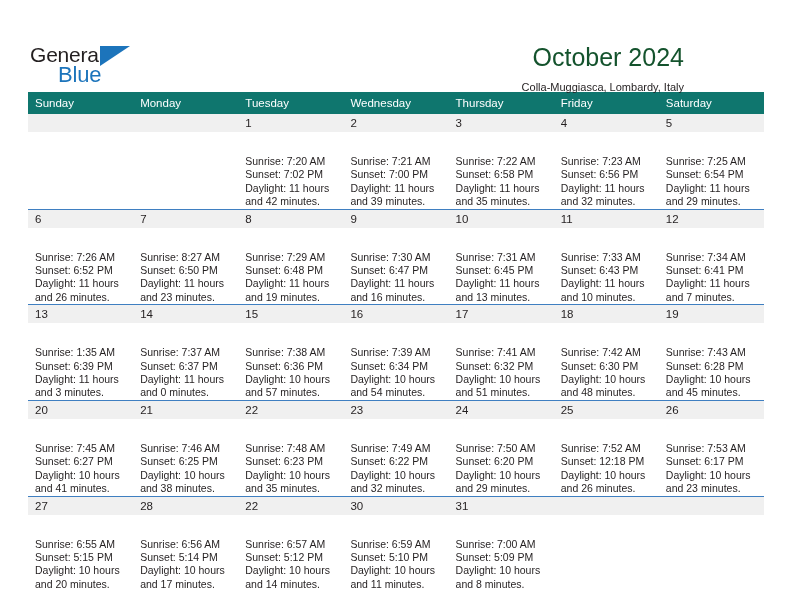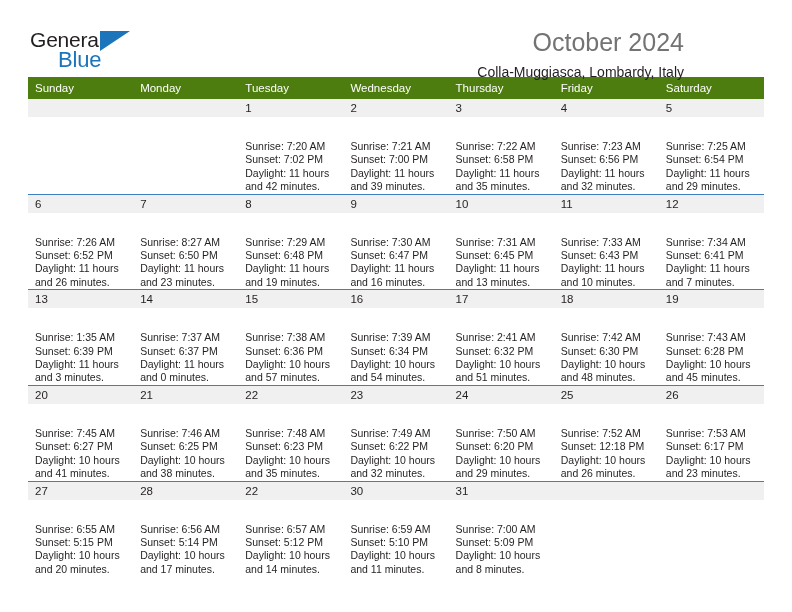--- a/index.html
+++ b/index.html
@@ -12,21 +12,21 @@
     width: 792px;
     height: 612px;
     font-family: "Liberation Sans", sans-serif;
     color: #231f20;
     overflow: hidden;
   }
   .page {
     position: relative;
     width: 712px;
     height: 612px;
-    padding: 1px 28px;
+    padding: 16px 28px;
   }
 
   
   .topbar {
     display: flex;
     align-items: flex-start;
     justify-content: space-between;
     padding-top: 26px;
     height: 76px;
   }
@@ -60,41 +60,41 @@
     font-size: 22px;
     color: #1c74bb;
     letter-spacing: -0.2px;
   }
   .titles {
     text-align: right;
     padding-top: 0px;
   }
   .title-main {
     font-size: 25px;
-    color: #737373;
+    color: #14532d;
     line-height: 30px;
     font-weight: normal;
     margin: 0;
   }
   .title-sub {
-    font-size: 14px;
+    font-size: 11px;
     color: #231f20;
     line-height: 22px;
     margin: 4px 0 0 0;
     font-weight: normal;
   }
 
   
   .calendar {
     width: 736px;
     border-collapse: collapse;
     table-layout: fixed;
   }
   .calendar th {
-    background: #4d7c0f;
+    background: #0f766e;
     color: #ffffff;
     font-size: 11.5px;
     font-weight: normal;
     text-align: left;
     padding: 5px 0 5px 7px;
     height: 22px;
   }
   .weekrow > td {
     border-top: 1px solid #3f7fc1;
     vertical-align: top;
@@ -313,21 +313,21 @@
             <div class="cell-body">
               <div class="line">Sunrise: 7:39 AM</div>
               <div class="line">Sunset: 6:34 PM</div>
               <div class="line">Daylight: 10 hours</div>
               <div class="line">and 54 minutes.</div>
             </div>
           </td>
           <td class="">
             <div class="daynum">17</div>
             <div class="cell-body">
-              <div class="line">Sunrise: 2:41 AM</div>
+              <div class="line">Sunrise: 7:41 AM</div>
               <div class="line">Sunset: 6:32 PM</div>
               <div class="line">Daylight: 10 hours</div>
               <div class="line">and 51 minutes.</div>
             </div>
           </td>
           <td class="">
             <div class="daynum">18</div>
             <div class="cell-body">
               <div class="line">Sunrise: 7:42 AM</div>
               <div class="line">Sunset: 6:30 PM</div>

